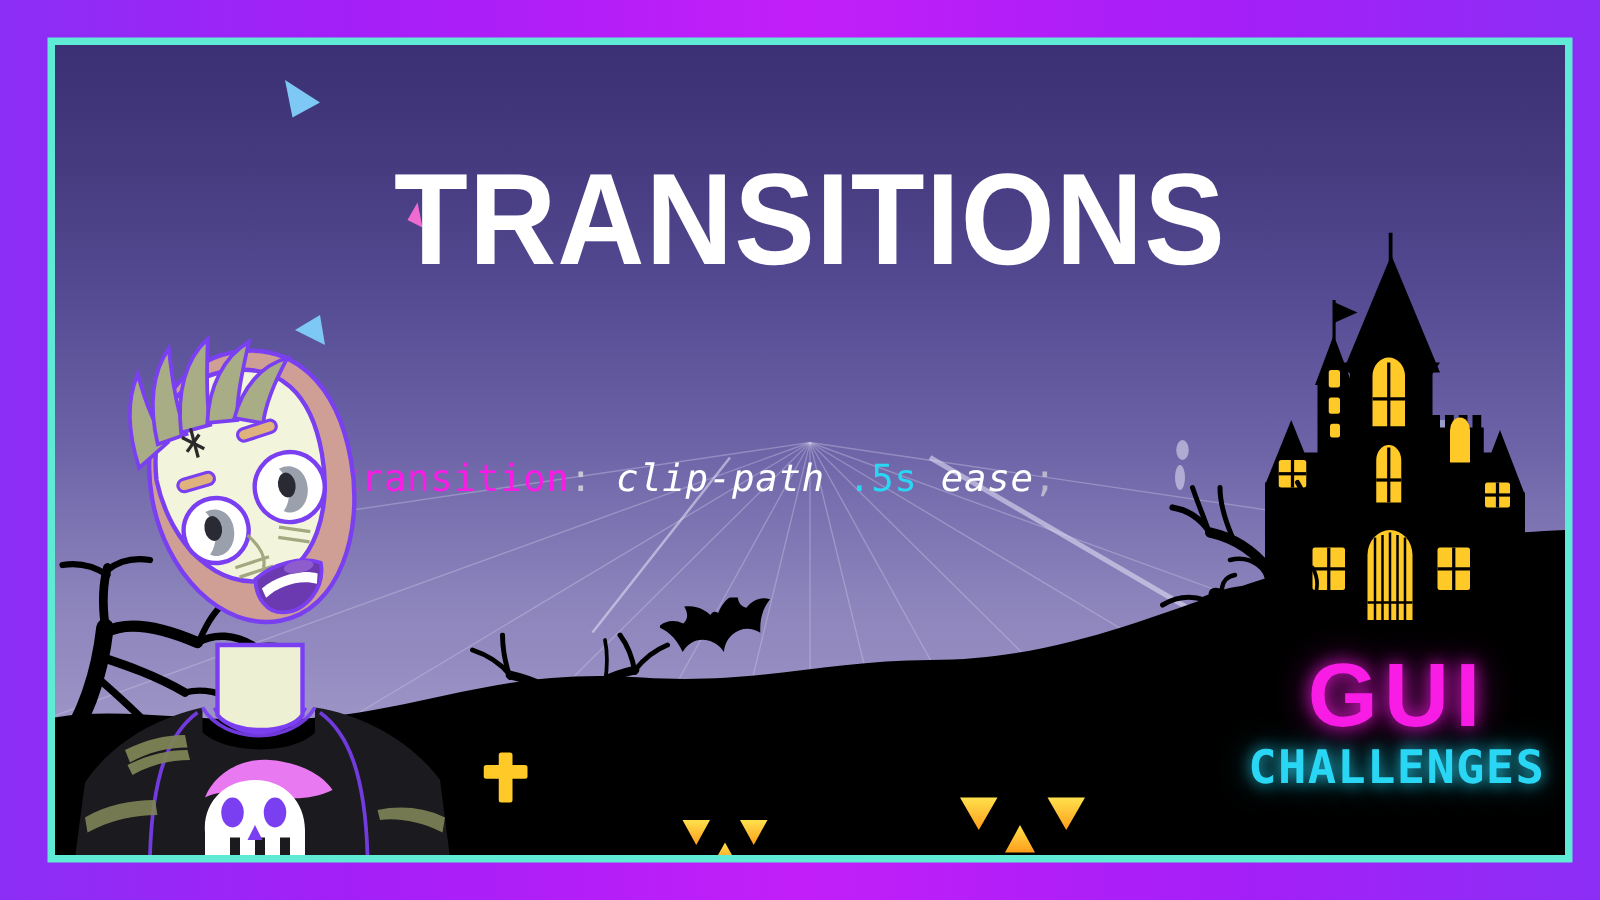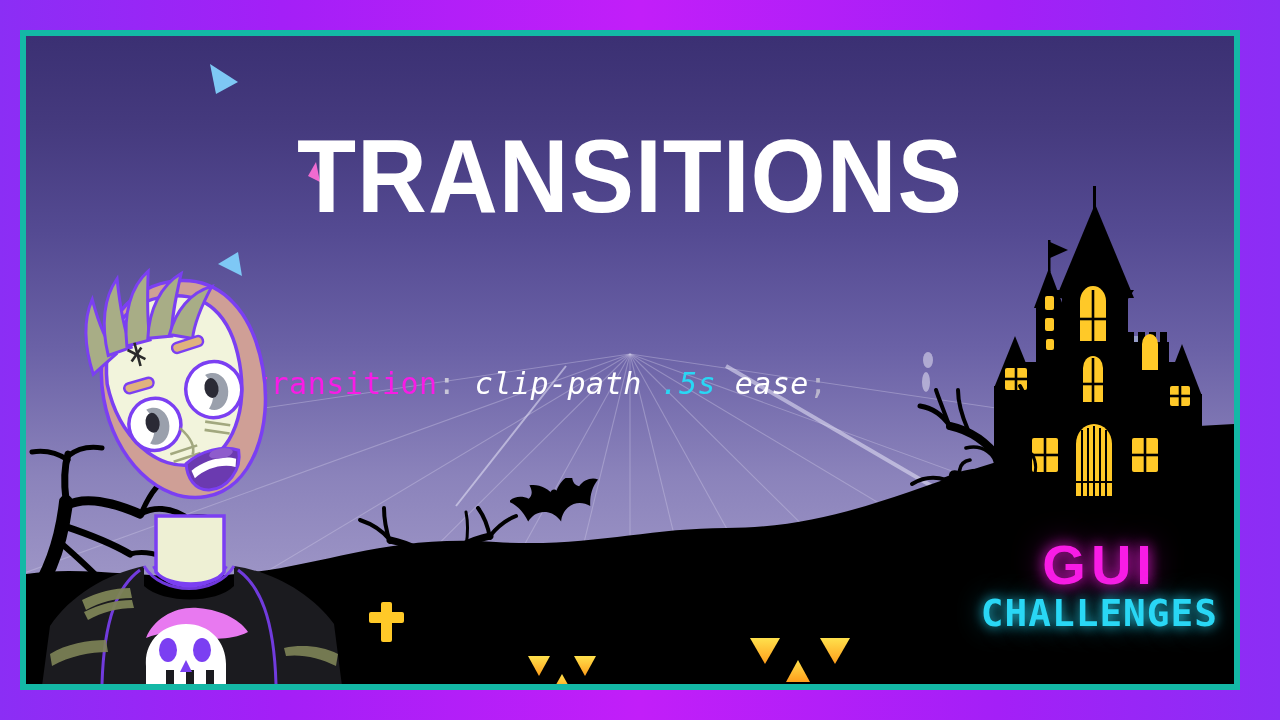--- a/index.html
+++ b/index.html
@@ -4,22 +4,22 @@
 <style>
   * { margin:0; padding:0; box-sizing:border-box; }
   html,body { width:1280px; height:720px; overflow:hidden; }
   body {
     font-family:"Liberation Sans", sans-serif;
     background:linear-gradient(90deg,#8b2ef5 0%,#a41ff7 22%,#c21ef9 50%,#a41ff7 78%,#8b2ef5 100%);
     position:relative;
   }
   
   #frame {
-    position:absolute; left:20px; top:30px; width:1220px; height:660px;
-    background:#14b8a6;
+    position:absolute; left:38px; top:30px; width:1220px; height:660px;
+    background:#5eead4;
     padding:6px;
   }
   
   #scene {
     position:relative; width:100%; height:100%; overflow:hidden;
     background:linear-gradient(180deg,
       #3b3073 0%, #453a7e 14%, #544a92 30%,
       #6a61a6 48%, #8b83bb 68%, #9d95c6 84%, #a6a0cc 100%);
   }
   .abs { position:absolute; }
@@ -41,32 +41,32 @@
     position:absolute; left:226px; top:330px;
     font-family:"DejaVu Sans Mono","Liberation Mono",monospace;
     font-size:30px;
     letter-spacing:.5px;
     white-space:pre;
     color:#ffffff;
   }
   .c-prop  { color:#f81ce5; }
   .c-punct { color:#c9c6d8; }
   .c-val   { color:#ffffff;font-style:italic; }
-  .c-num   { color:#29d7f5;font-style:italic; }
+  .c-num   { color:#29d7f5; }
   .c-semi  { color:#b9b5cc; }
   
   #logo {
     position:absolute; right:18px; bottom:52px;
     text-align:center;
     line-height:1;
   }
   #logo .gui {
     font-family:"Liberation Sans","DejaVu Sans",sans-serif;
     font-weight:700;
-    font-size:56px;
+    font-size:72px;
     letter-spacing:5px;
     color:#f81ce5;
     text-shadow:0 0 14px rgba(248,28,229,.85),0 0 30px rgba(248,28,229,.55);
     display:block;
   }
   #logo .challenges {
     font-family:"DejaVu Sans Mono","Liberation Mono",monospace;
     font-weight:700;
     font-size:37px;
     letter-spacing:1px;

